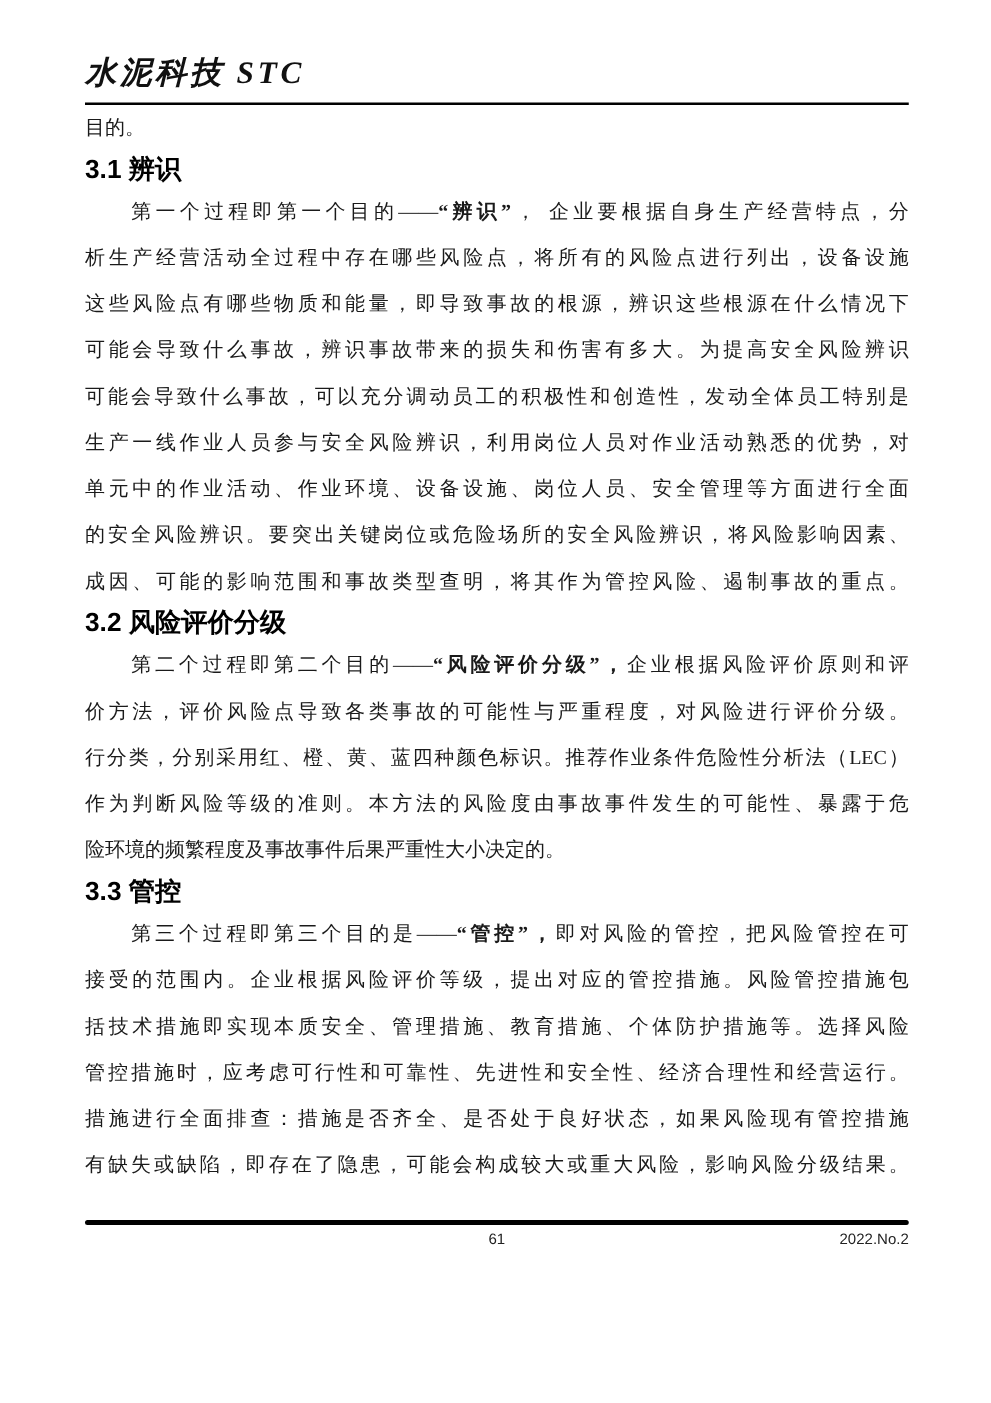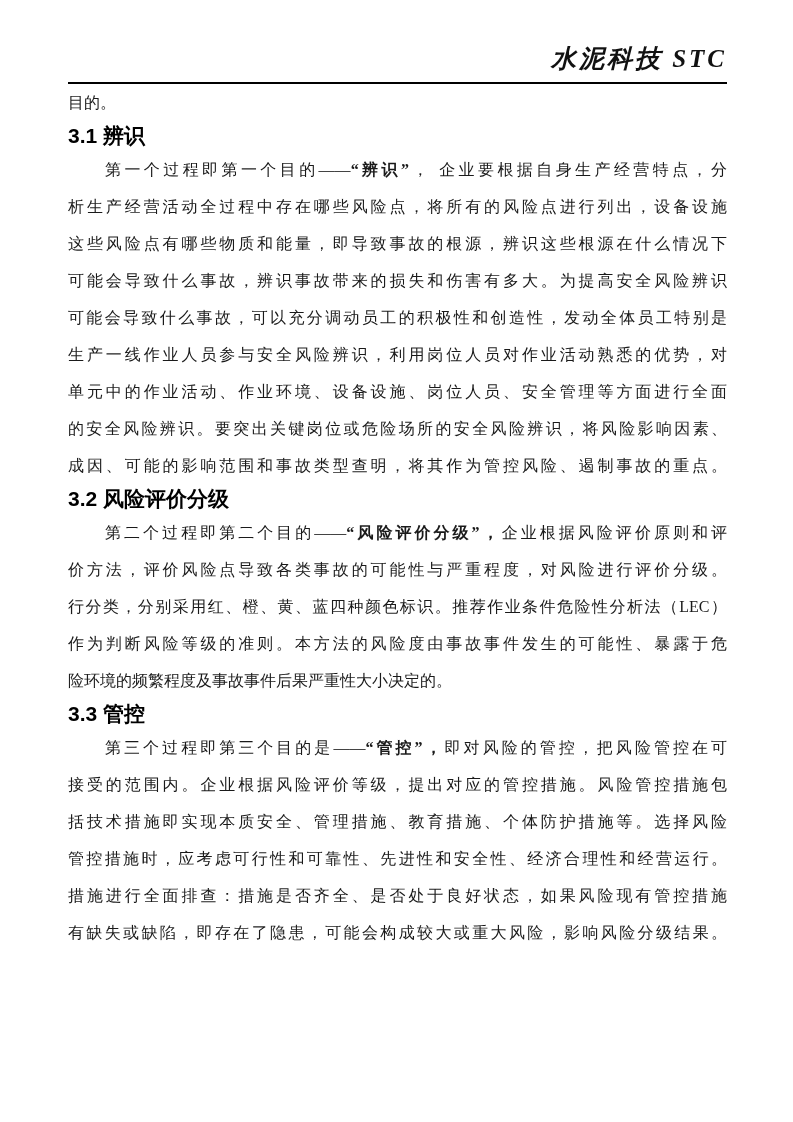--- a/index.html
+++ b/index.html
@@ -9,21 +9,21 @@
     height: 1122px;
     margin: 0 auto;
     background: #ffffff;
     box-sizing: border-box;
     padding: 42px 66px 0 68px;
     font-family: "Liberation Serif", "DejaVu Serif", serif;
     color: #1a1a1a;
     overflow: hidden;
   }
   .journal-title {
-    text-align: right;
+    text-align: left;
     font-size: 25px;
     line-height: 34px;
     font-weight: 600;
     font-style: italic;
     letter-spacing: 3px;
     color: #111;
   }
   .header-rule {
     height: 2px;
     background: #000;
@@ -106,14 +106,21 @@
       <div class="line"><span>险环境的频繁程度及事故事件后果严重性大小决定的。</span></div>
       <div class="heading">3.3 管控</div>
       <div class="line indent fill"><span>第三个过程即第三个目的是——</span><b>“管控”，</b><span>即对风险的管控，把风险管控在可</span></div>
       <div class="line fill"><span>接受的范围内。企业根据风险评价等级，提出对应的管控措施。风险管控措施包</span></div>
       <div class="line fill"><span>括技术措施即实现本质安全、管理措施、教育措施、个体防护措施等。选择风险</span></div>
       <div class="line fill"><span>管控措施时，应考虑可行性和可靠性、先进性和安全性、经济合理性和经营运行。</span></div>
       <div class="line fill"><span>措施进行全面排查：措施是否齐全、是否处于良好状态，如果风险现有管控措施</span></div>
       <div class="line fill"><span>有缺失或缺陷，即存在了隐患，可能会构成较大或重大风险，影响风险分级结果。</span></div>
     </div>
 
+  <div>
+    <div class="footer-rule"></div>
+    <div class="footer-row">
+      <span class="page-number">61</span>
+      <span class="issue-label">2022.No.2</span>
+    </div>
+  </div>
 
 </div>
 
 </body></html>

